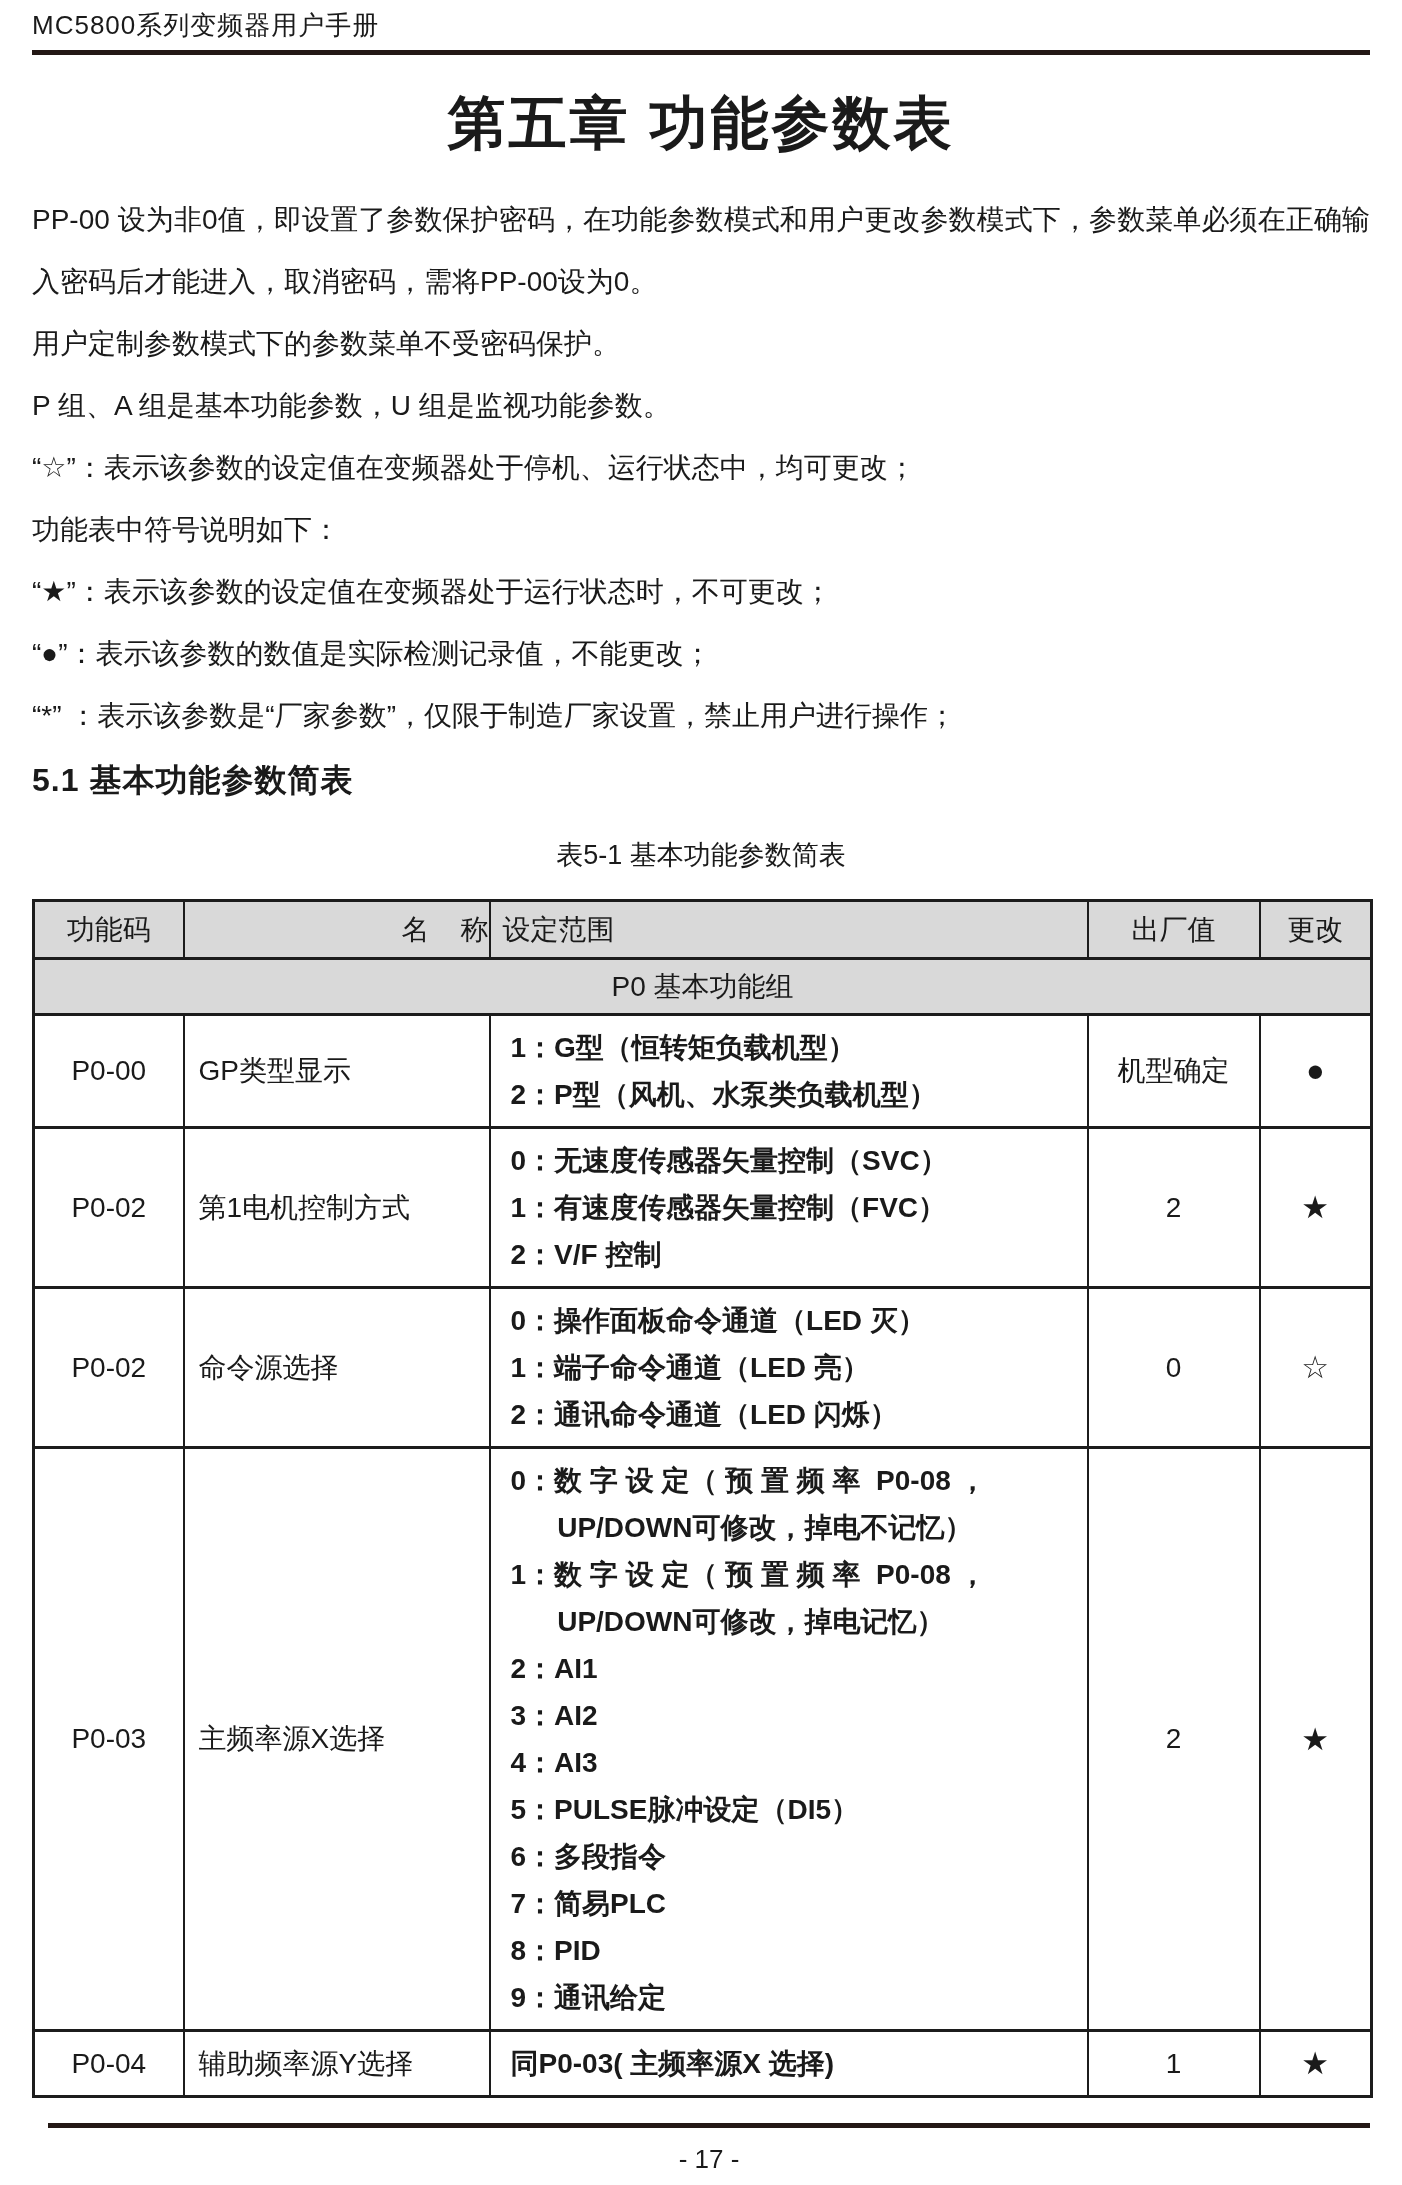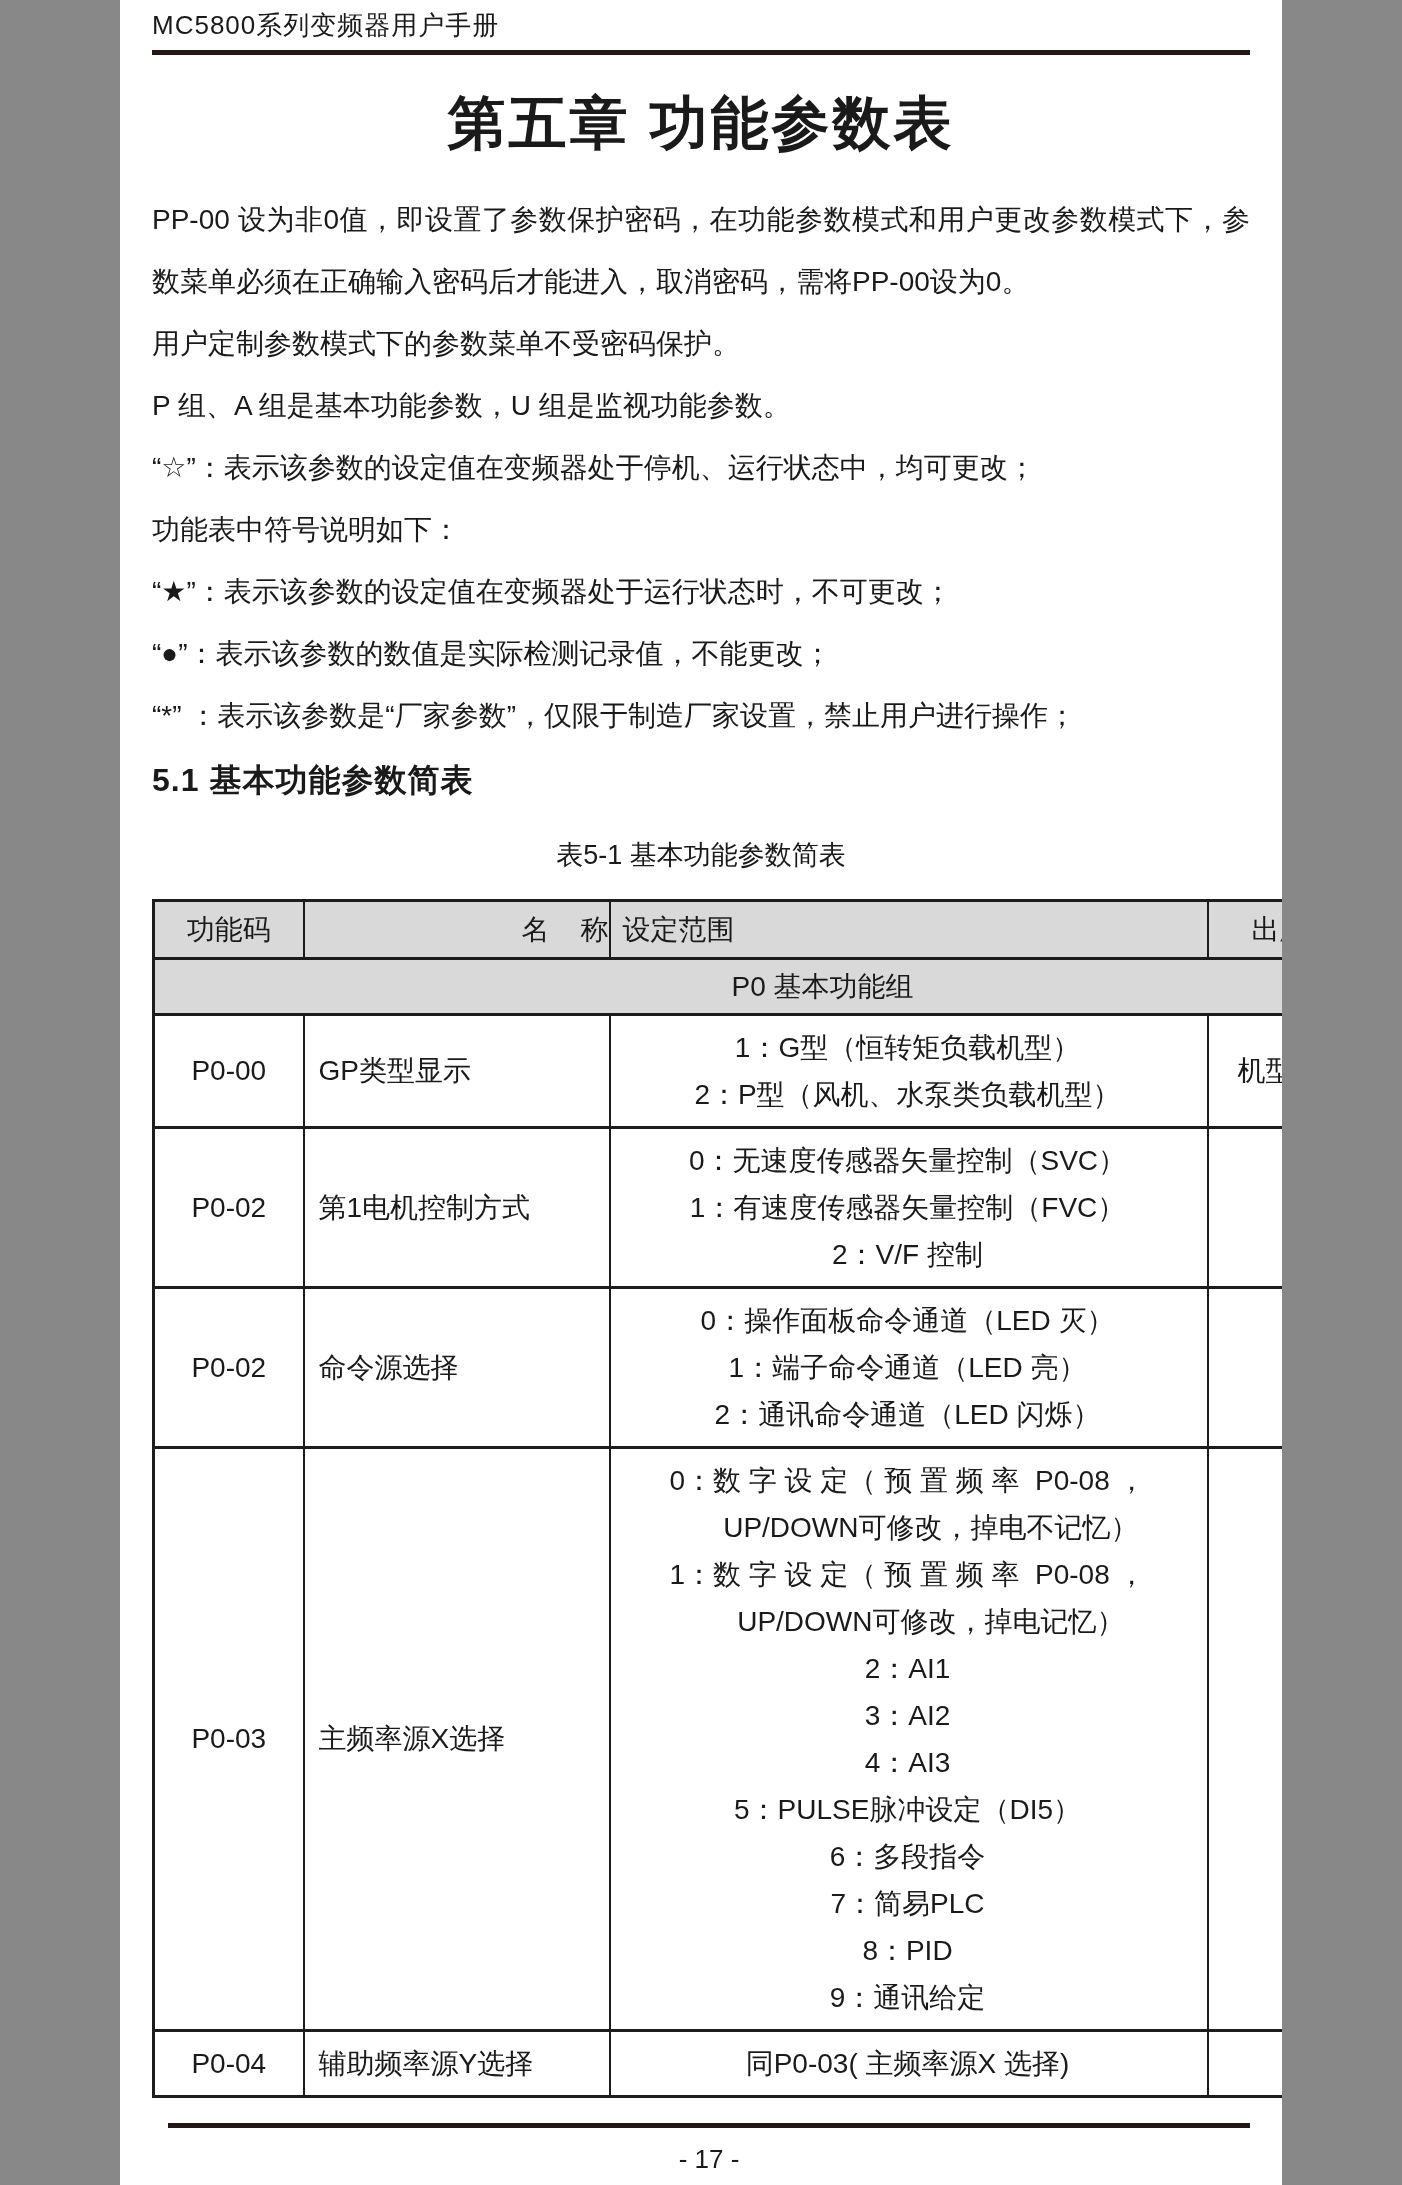--- a/index.html
+++ b/index.html
@@ -6,21 +6,21 @@
     --text-color:#1a1a1a;
     --border-color:#1c1c1c;
     --rule-color:#231815;
     --table-header-bg:#d9d9d9;
     --page-bg:#ffffff;
   }
   *{box-sizing:border-box;margin:0;padding:0;}
   html,body{background:#888;}
   .page{
     position:relative;
-    width:1162px;height:2185px;
+    width:1402px;height:2185px;
     background:var(--page-bg);
     color:var(--text-color);
     font-family:"Liberation Sans","DejaVu Sans",sans-serif;
     overflow:hidden;
     margin:0 auto;
   }
   .running-head{
     margin:8px 32px 0 32px;
     font-size:26px;
     letter-spacing:1px;
@@ -84,21 +84,21 @@
   .param-table thead th.name-col{white-space:pre;text-align:right;}
   .param-table td.group-cell{
     background:var(--table-header-bg);
     height:56px;
     text-align:center;
     vertical-align:middle;
   }
   .param-table td{vertical-align:middle;}
   .param-table td.code-cell{text-align:center;}
   .param-table td.name-cell{padding-left:14px;text-align:left;}
-  .param-table td.range-cell{padding:8px 8px 8px 6px;text-align:center;}
+  .param-table td.range-cell{padding:8px 8px 8px 20px;text-align:left;font-weight:bold;}
   .range-line{
     line-height:47px;
     white-space:pre-wrap;
   }
   .param-table td.default-cell{text-align:center;}
   .param-table td.change-cell{text-align:center;font-size:31px;}
   .page-footer{
     position:absolute;
     left:16px;right:0;
     bottom:0;

